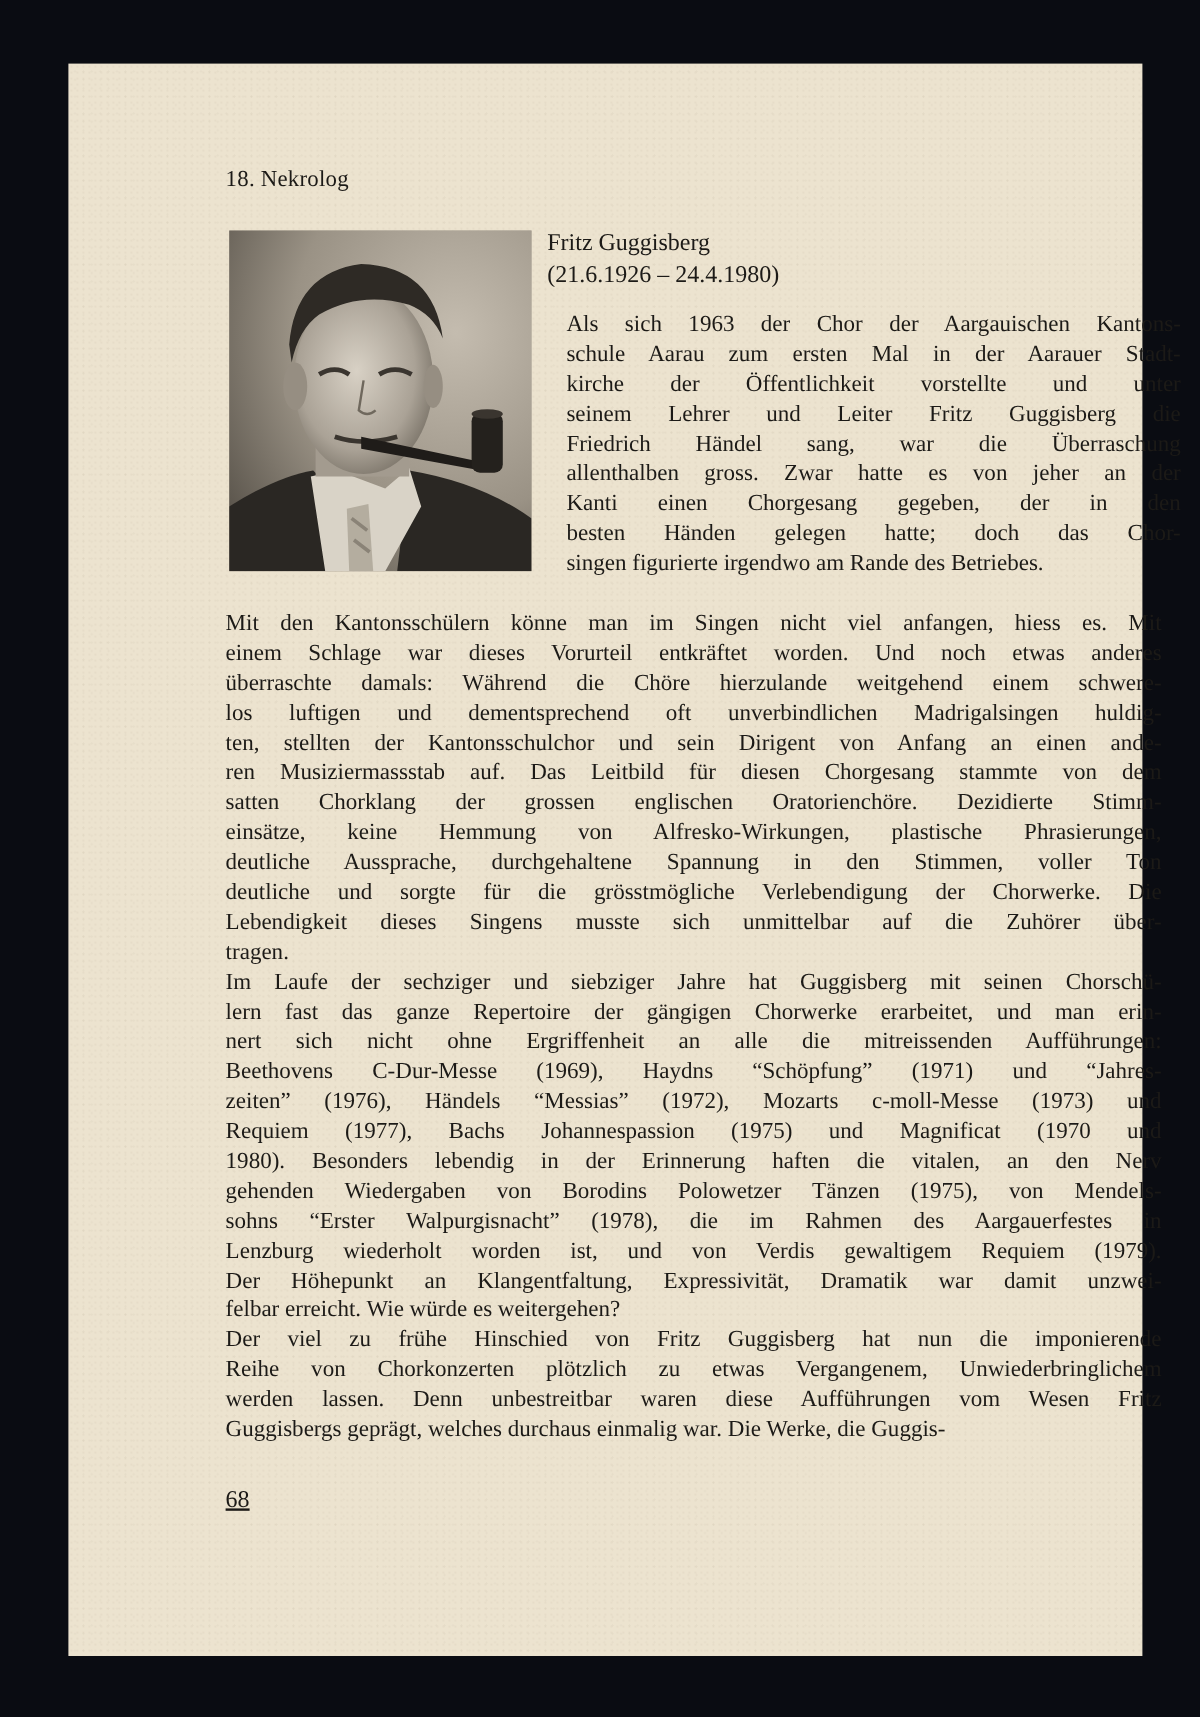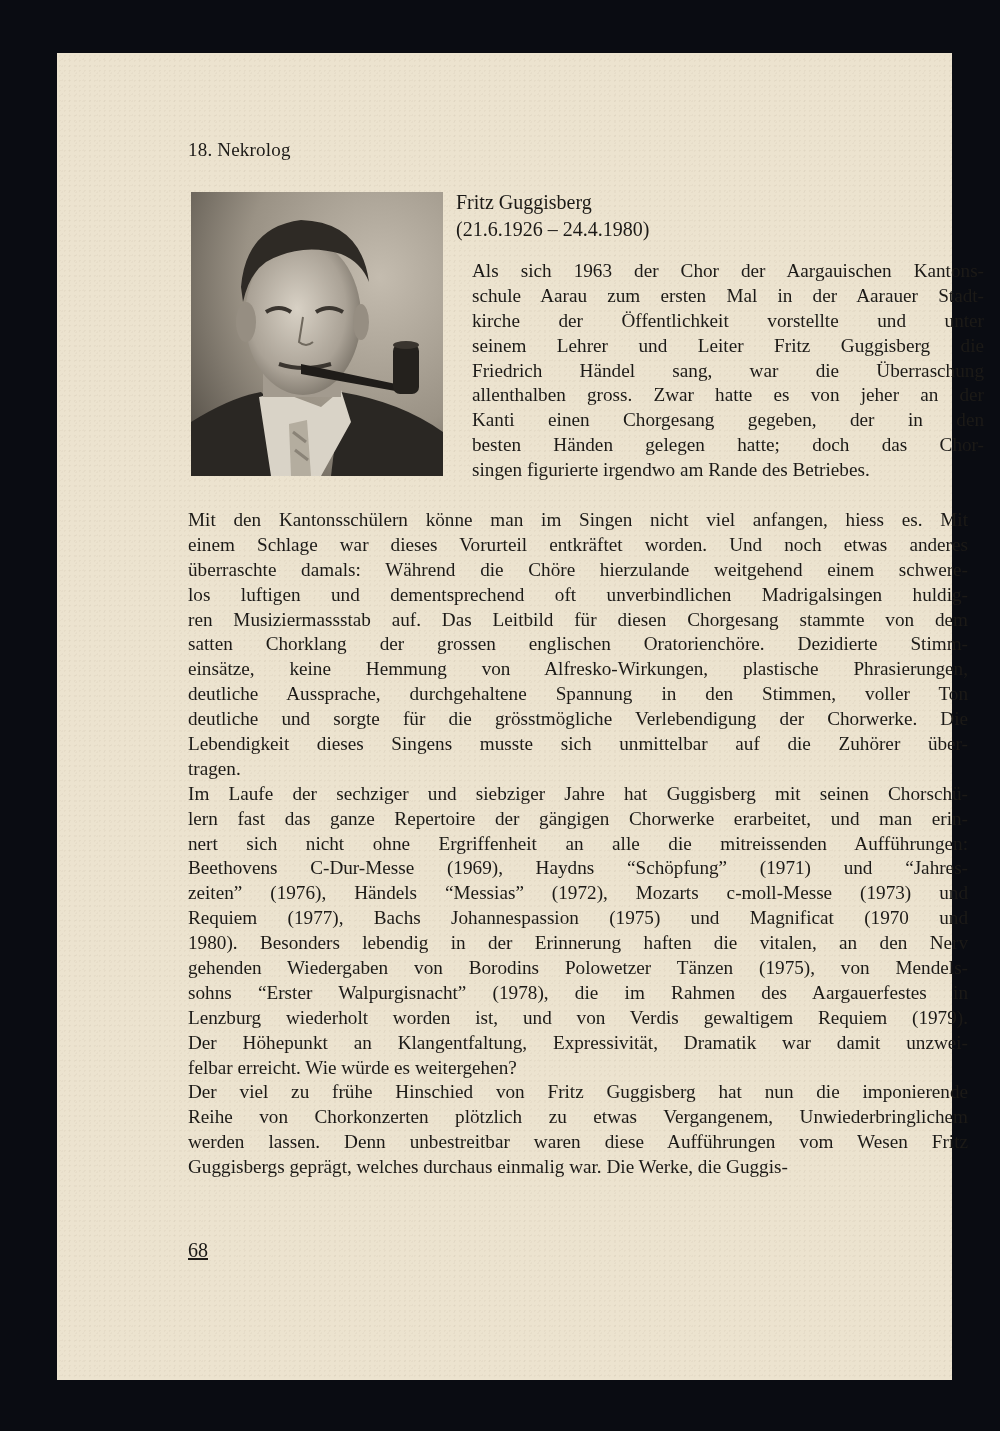--- a/index.html
+++ b/index.html
@@ -137,20 +137,21 @@
       <span class="line">allenthalben gross. Zwar hatte es von jeher an der</span>
       <span class="line">Kanti einen Chorgesang gegeben, der in den</span>
       <span class="line">besten Händen gelegen hatte; doch das Chor-</span>
       <span class="line last">singen figurierte irgendwo am Rande des Betriebes.</span>
     </div>
   <div class="wide body-text serif" id="wide">
       <span class="line">Mit den Kantonsschülern könne man im Singen nicht viel anfangen, hiess es. Mit</span>
       <span class="line">einem Schlage war dieses Vorurteil entkräftet worden. Und noch etwas anderes</span>
       <span class="line">überraschte damals: Während die Chöre hierzulande weitgehend einem schwere-</span>
       <span class="line">los luftigen und dementsprechend oft unverbindlichen Madrigalsingen huldig-</span>
+      <span class="line">ten, stellten der Kantonsschulchor und sein Dirigent von Anfang an einen ande-</span>
       <span class="line">ren Musiziermassstab auf. Das Leitbild für diesen Chorgesang stammte von dem</span>
       <span class="line">satten Chorklang der grossen englischen Oratorienchöre. Dezidierte Stimm-</span>
       <span class="line">einsätze, keine Hemmung von Alfresko-Wirkungen, plastische Phrasierungen,</span>
       <span class="line">deutliche Aussprache, durchgehaltene Spannung in den Stimmen, voller Ton</span>
       <span class="line">deutliche und sorgte für die grösstmögliche Verlebendigung der Chorwerke. Die</span>
       <span class="line">Lebendigkeit dieses Singens musste sich unmittelbar auf die Zuhörer über-</span>
       <span class="line last">tragen.</span>
       <span class="line">Im Laufe der sechziger und siebziger Jahre hat Guggisberg mit seinen Chorschü-</span>
       <span class="line">lern fast das ganze Repertoire der gängigen Chorwerke erarbeitet, und man erin-</span>
       <span class="line">nert sich nicht ohne Ergriffenheit an alle die mitreissenden Aufführungen:</span>

